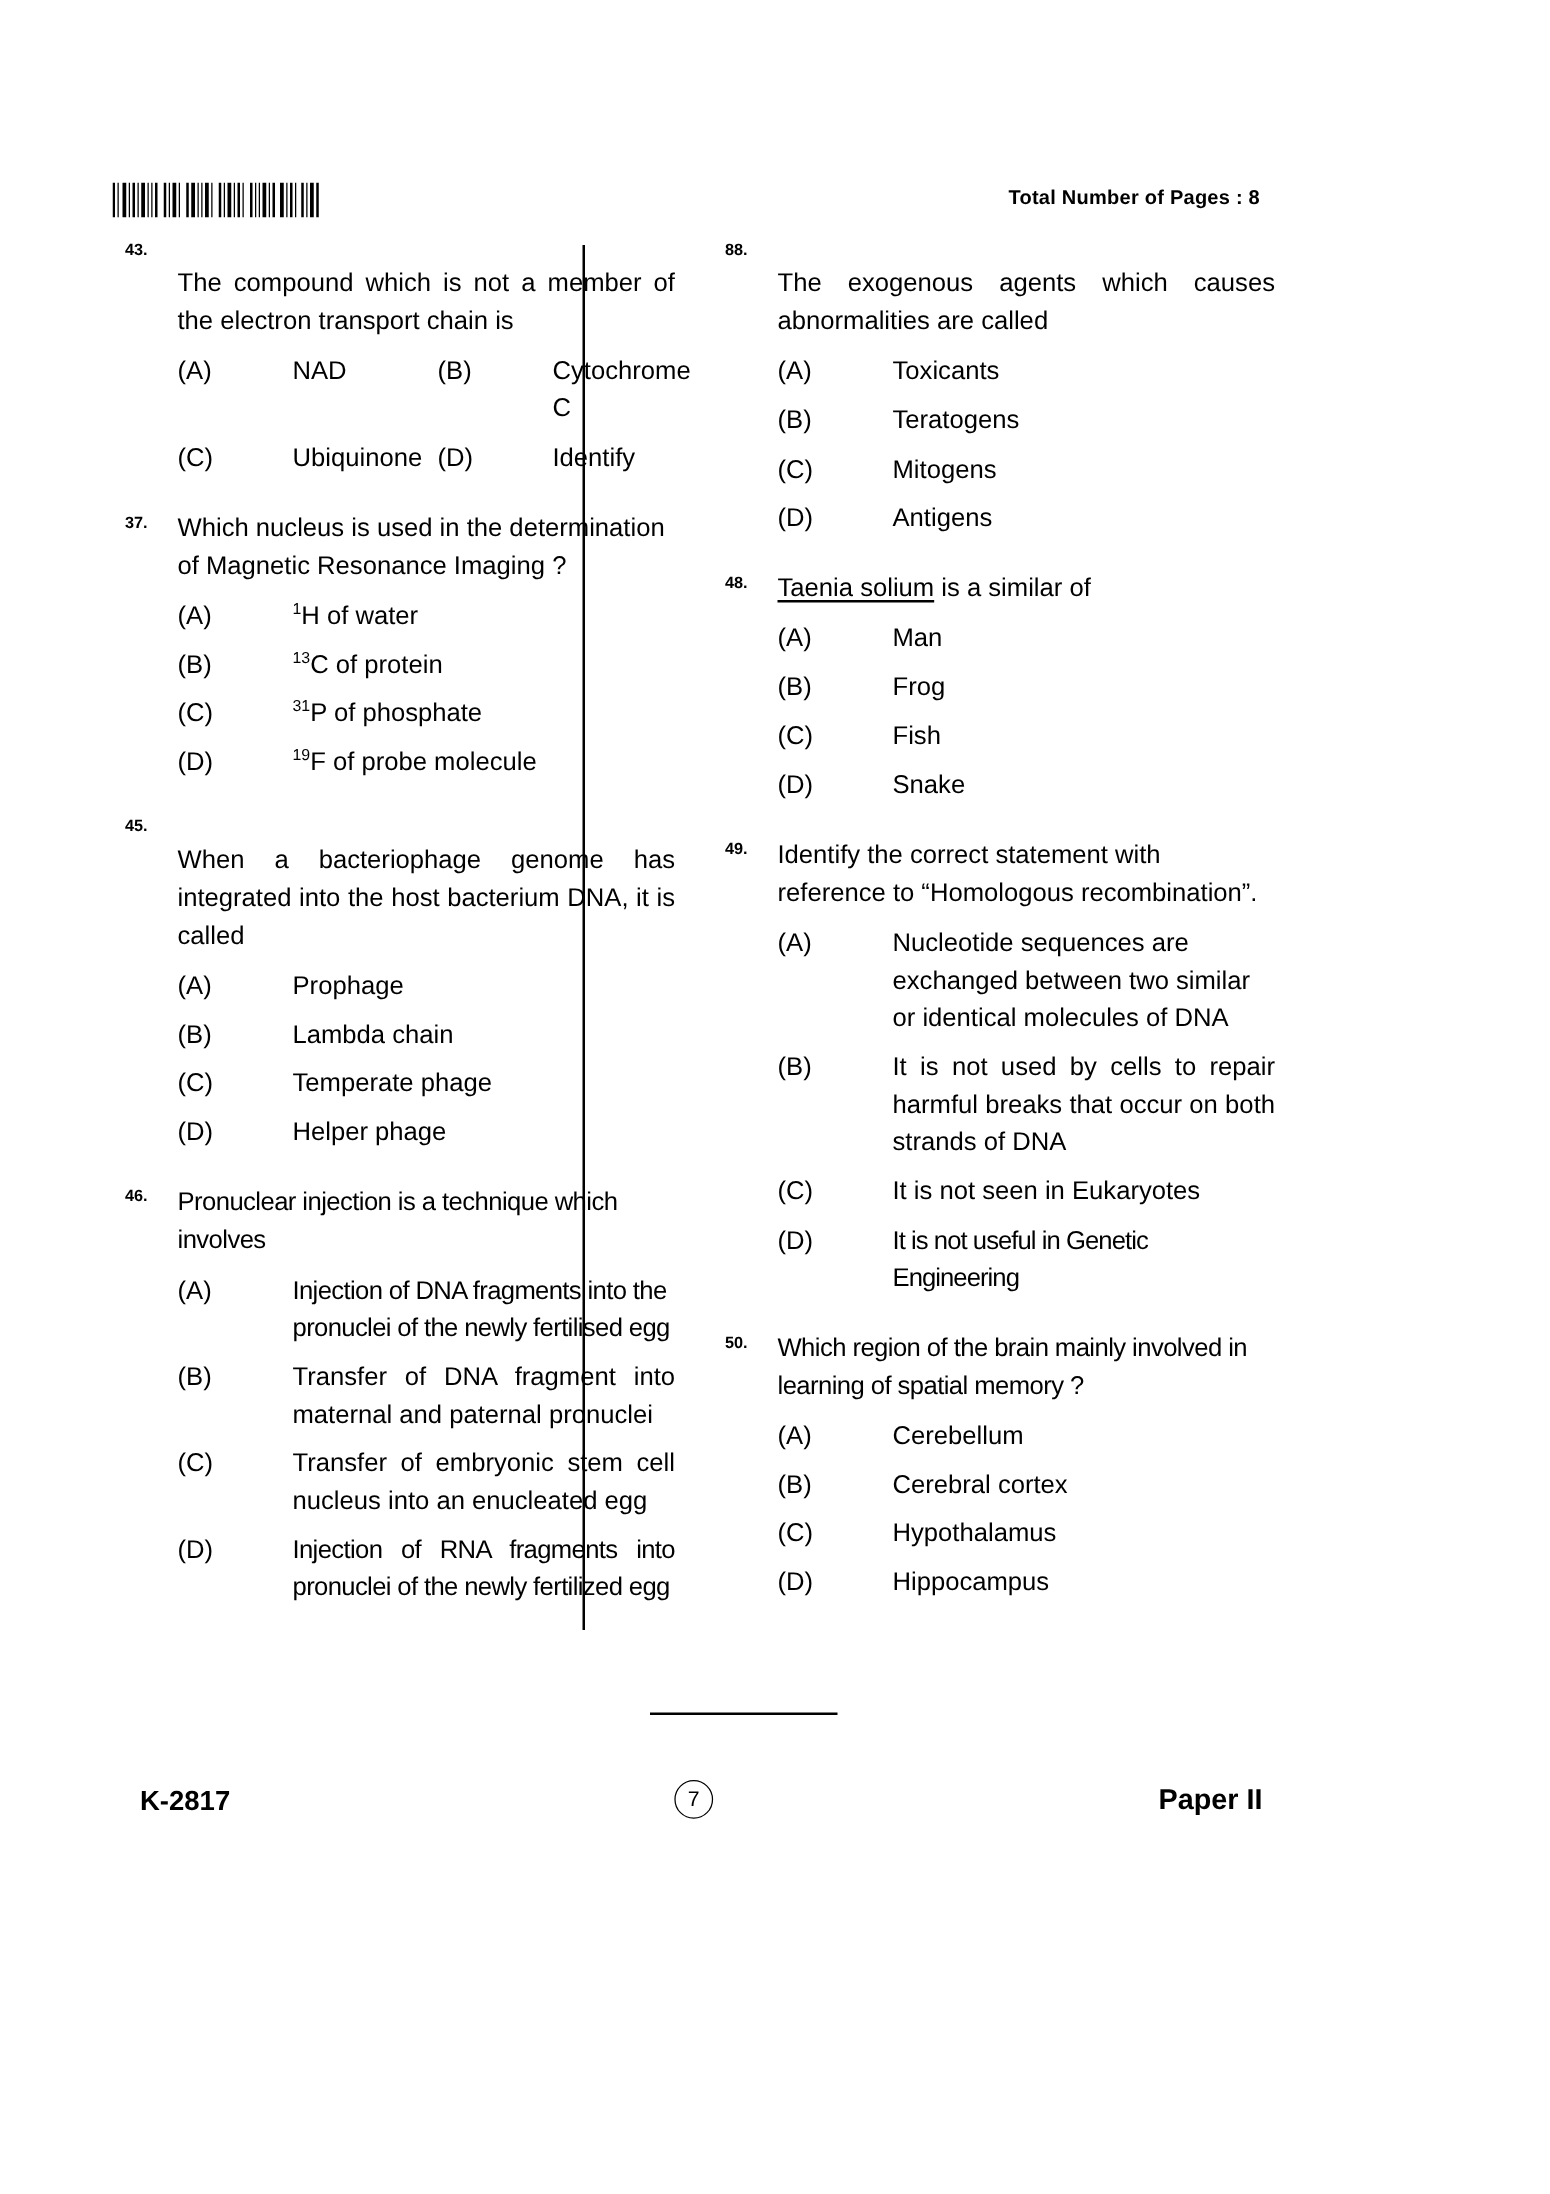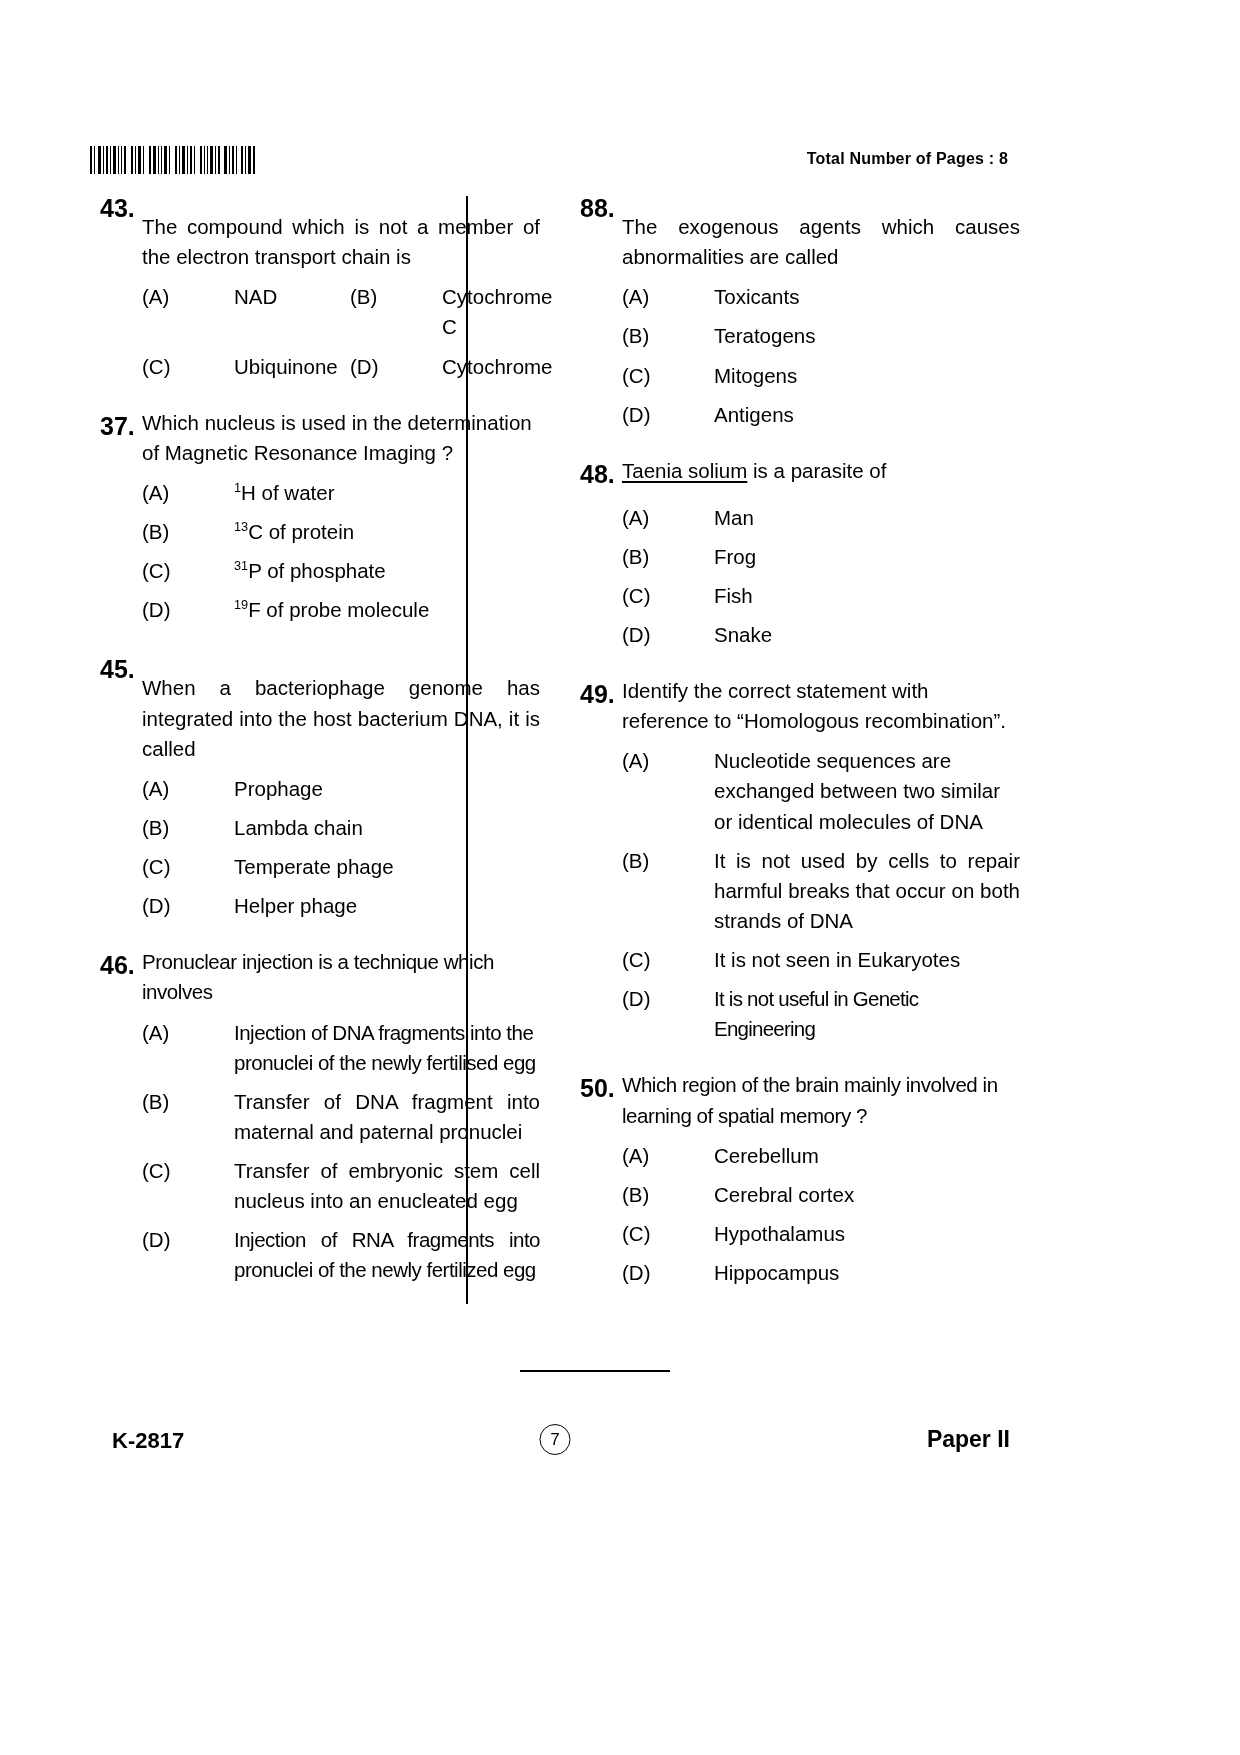--- a/index.html
+++ b/index.html
@@ -76,21 +76,21 @@
     position: relative;
     margin-bottom: 26px;
   }
   .q-head {
     display: flex;
     align-items: flex-start;
   }
   .q-num {
     width: 42px;
     flex: 0 0 42px;
-    font-size: 25px;
+    font-size: 13px;
     font-weight: bold;
     line-height: 1.47;
     text-align: left;
     padding-right: 6px;
   }
   .q-text {
     flex: 1 1 auto;
     font-size: 20.5px;
     line-height: 1.47;
   }
@@ -256,21 +256,21 @@
               <span class="opt-txt">Cytochrome C</span>
             </div>
           </div>
           <div class="opt-row">
             <div class="opt-cell first">
               <span class="opt-tag">(C)</span>
               <span class="opt-txt">Ubiquinone</span>
             </div>
             <div class="opt-cell">
               <span class="opt-tag">(D)</span>
-              <span class="opt-txt">Cytochrome</span>
+              <span class="opt-txt">Identify</span>
             </div>
           </div>
         </div>
       </div>
 
       <div class="q">
         <div class="q-head">
           <div class="q-num">37.</div>
           <div class="q-text">Which nucleus is used  in the determination of Magnetic Resonance Imaging ?</div>
         </div>
@@ -369,21 +369,21 @@
           <div class="opt">
             <span class="opt-tag">(D)</span>
             <span class="opt-txt">Antigens</span>
           </div>
         </div>
       </div>
 
       <div class="q">
         <div class="q-head">
           <div class="q-num">48.</div>
-          <div class="q-text"><span class="uline">Taenia solium</span><span> is a parasite of</span></div>
+          <div class="q-text"><span class="uline">Taenia solium</span><span> is a similar of</span></div>
         </div>
         <div class="opts">
           <div class="opt">
             <span class="opt-tag">(A)</span>
             <span class="opt-txt">Man</span>
           </div>
           <div class="opt">
             <span class="opt-tag">(B)</span>
             <span class="opt-txt">Frog</span>
           </div>

